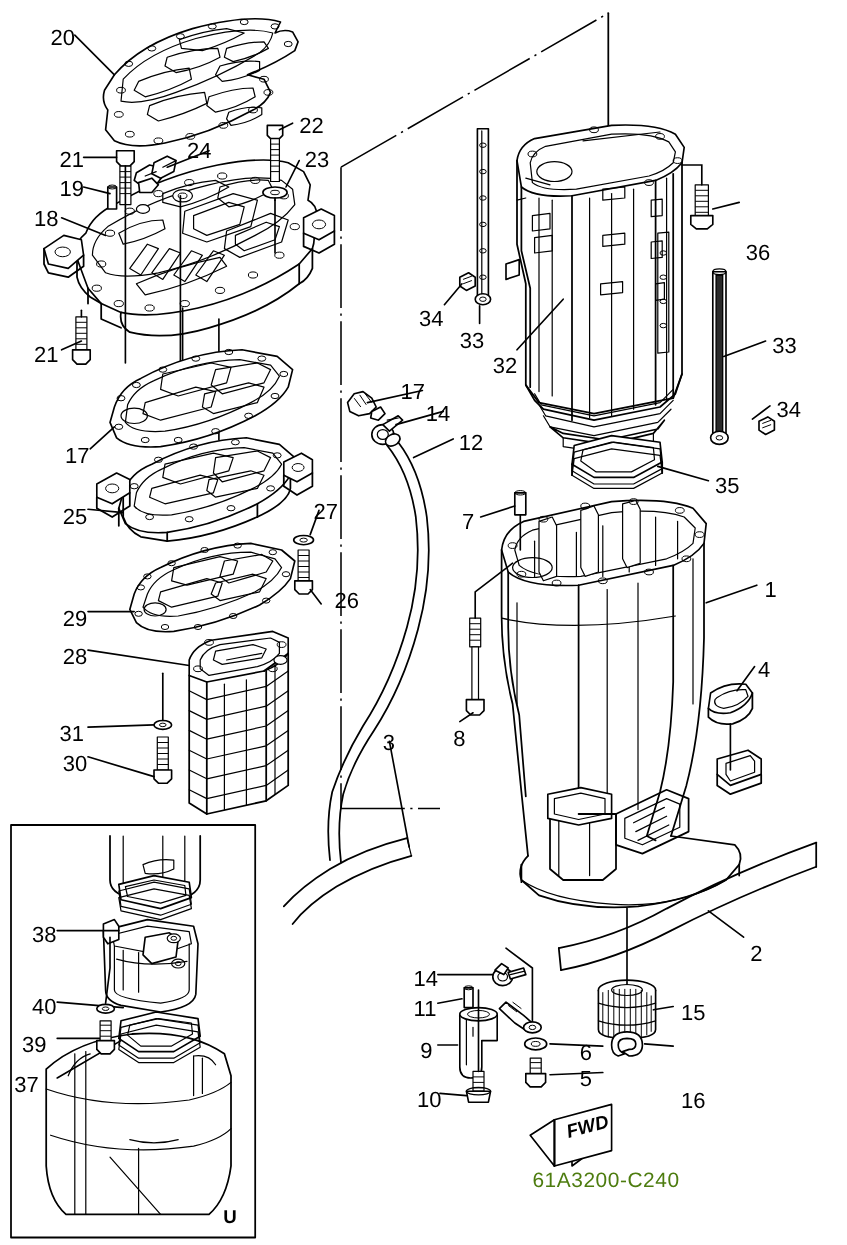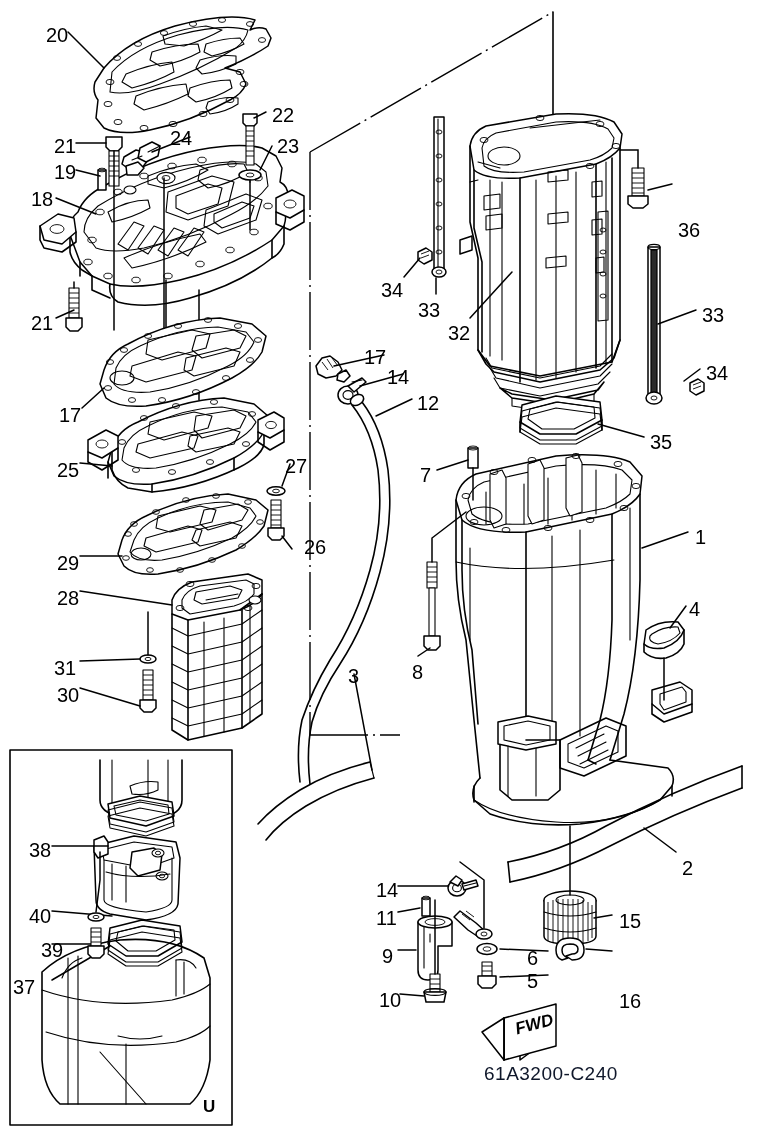--- a/index.html
+++ b/index.html
@@ -14,21 +14,21 @@
   .lbl{
     position:absolute;
     font-family:"Liberation Sans", sans-serif;
     font-size:20px;font-weight:400;color:#000;
     line-height:1;white-space:nowrap;
     letter-spacing:0px;
   }
   .code{
     position:absolute;
     font-family:"Liberation Sans", sans-serif;
-    font-size:19px;color:#0f172a;letter-spacing:0.5px;white-space:nowrap;
+    font-size:19px;color:#4d7c0f;letter-spacing:0.5px;white-space:nowrap;
   }
   .umark{
     position:absolute;
     font-family:"Liberation Sans", sans-serif;
     font-size:17px;font-weight:bold;color:#000;
   }
   .fwdtxt{
     position:absolute;
     font-family:"Liberation Sans", sans-serif;
     font-size:17px;font-weight:bold;font-style:italic;color:#000;
@@ -885,21 +885,21 @@
       <div class="lbl" style="left: 57px; top: 685px;">30</div>
       <div class="lbl" style="left: 682px; top: 858px;">2</div>
       <div class="lbl" style="left: 29px; top: 840px; text-align: right;">38</div>
       <div class="lbl" style="left: 376px; top: 880px;">14</div>
       <div class="lbl" style="left: 376px; top: 908px;">11</div>
       <div class="lbl" style="left: 619px; top: 911px;">15</div>
       <div class="lbl" style="left: 29px; top: 906px;">40</div>
       <div class="lbl" style="left: 382px; top: 946px;">9</div>
       <div class="lbl" style="left: 527px; top: 948px;">6</div>
       <div class="lbl" style="left: 619px; top: 947px; margin-top: 44px;">16</div>
-      <div class="lbl" style="left: 41px; top: 940px;">39</div>
+      <div class="lbl" style="left: 20px; top: 940px;">39</div>
       <div class="lbl" style="left: 527px; top: 971px;">5</div>
       <div class="lbl" style="left: 13px; top: 977px;">37</div>
       <div class="lbl" style="left: 379px; top: 990px;">10</div>
     </div>
 
   <div class="code" style="left:484px;top:1063px;">61A3200-C240</div>
 
   <div class="fwdtxt" style="left:513px;top:1020px;transform:rotate(-15deg);transform-origin:left top;">FWD</div>
 
   <div class="umark" style="left:203px;top:1097px;">U</div>

